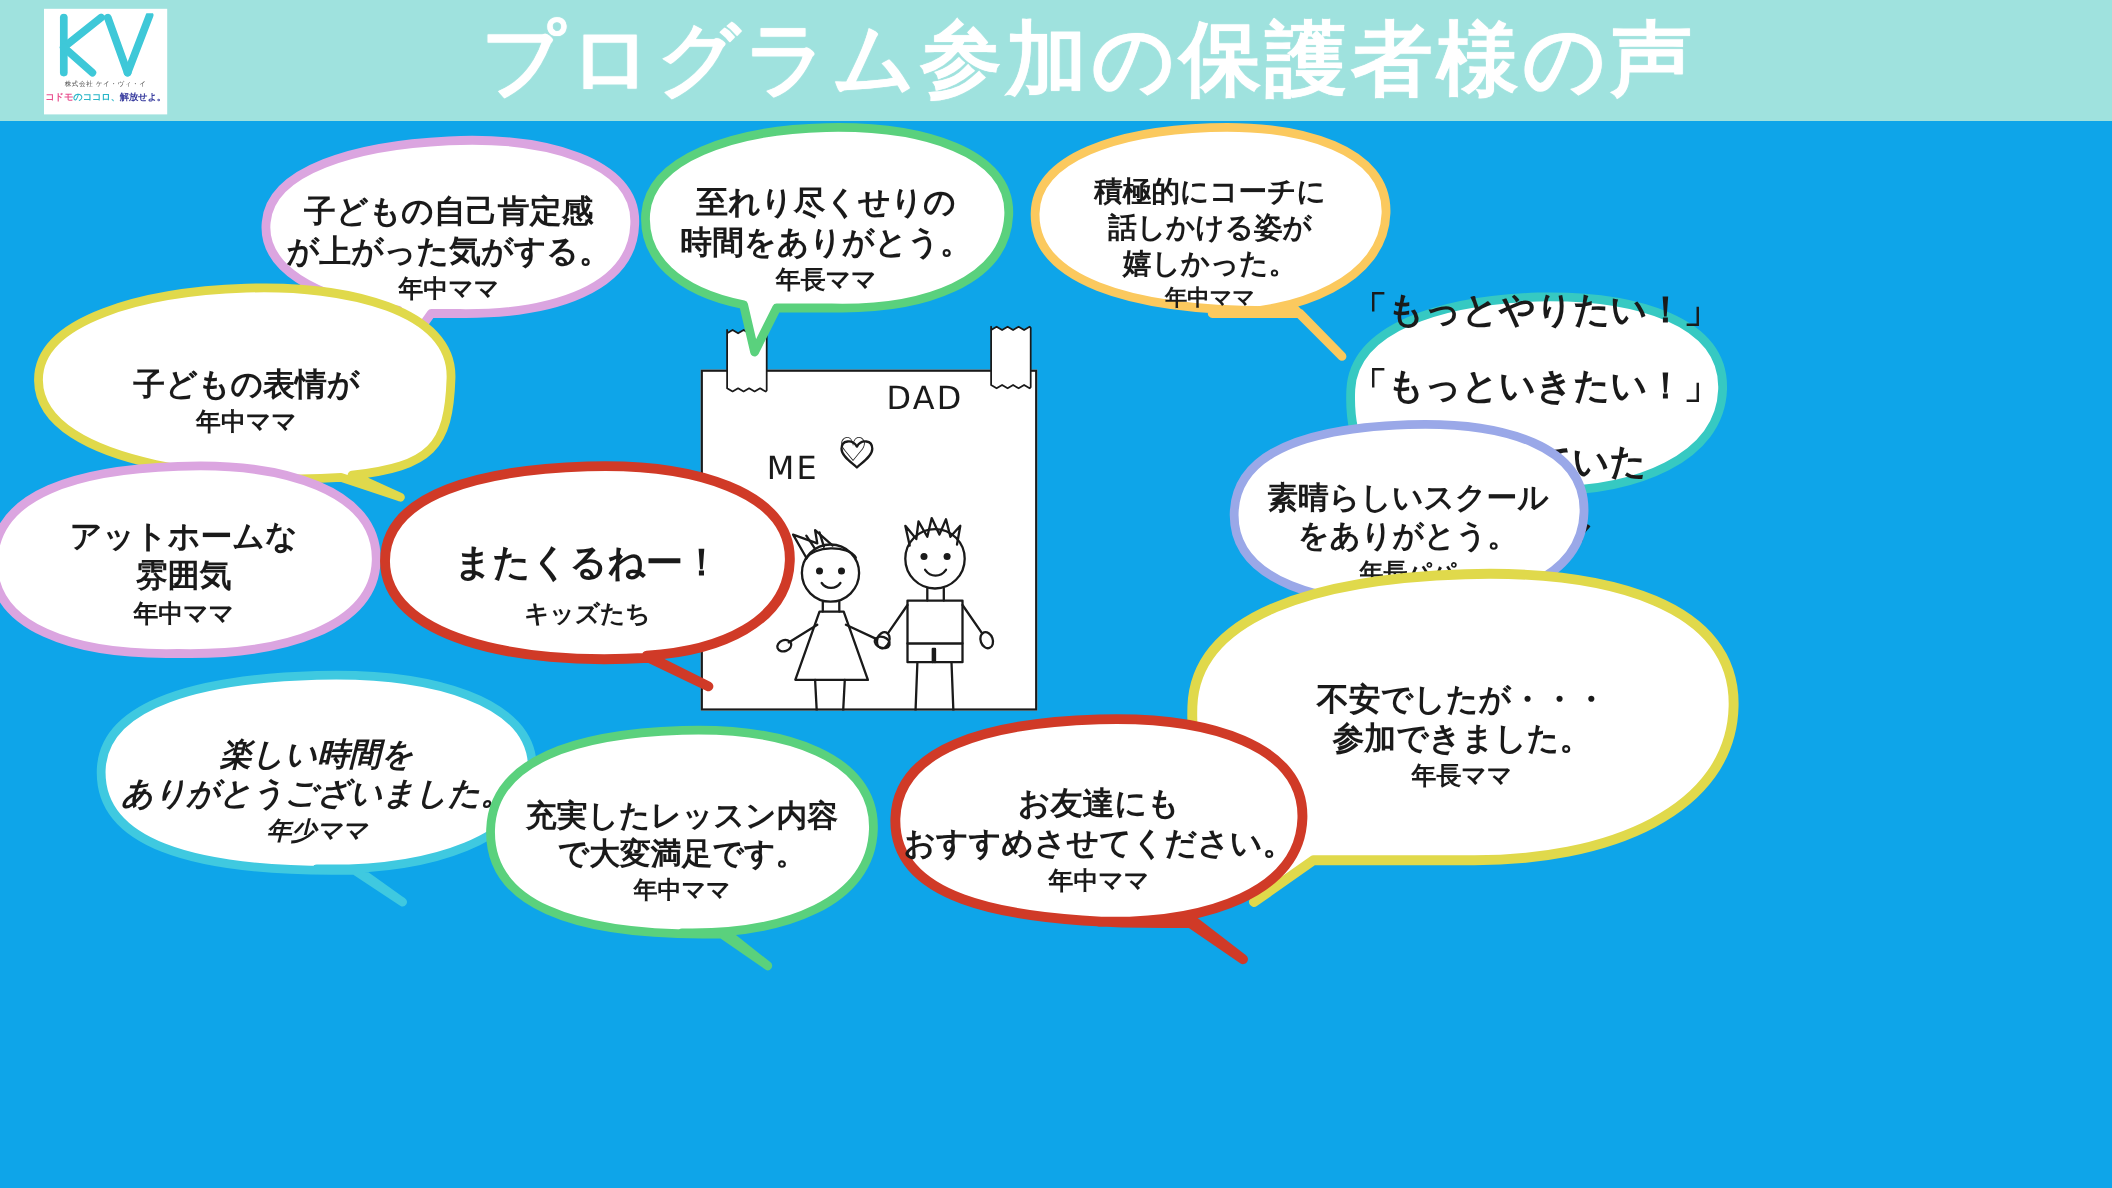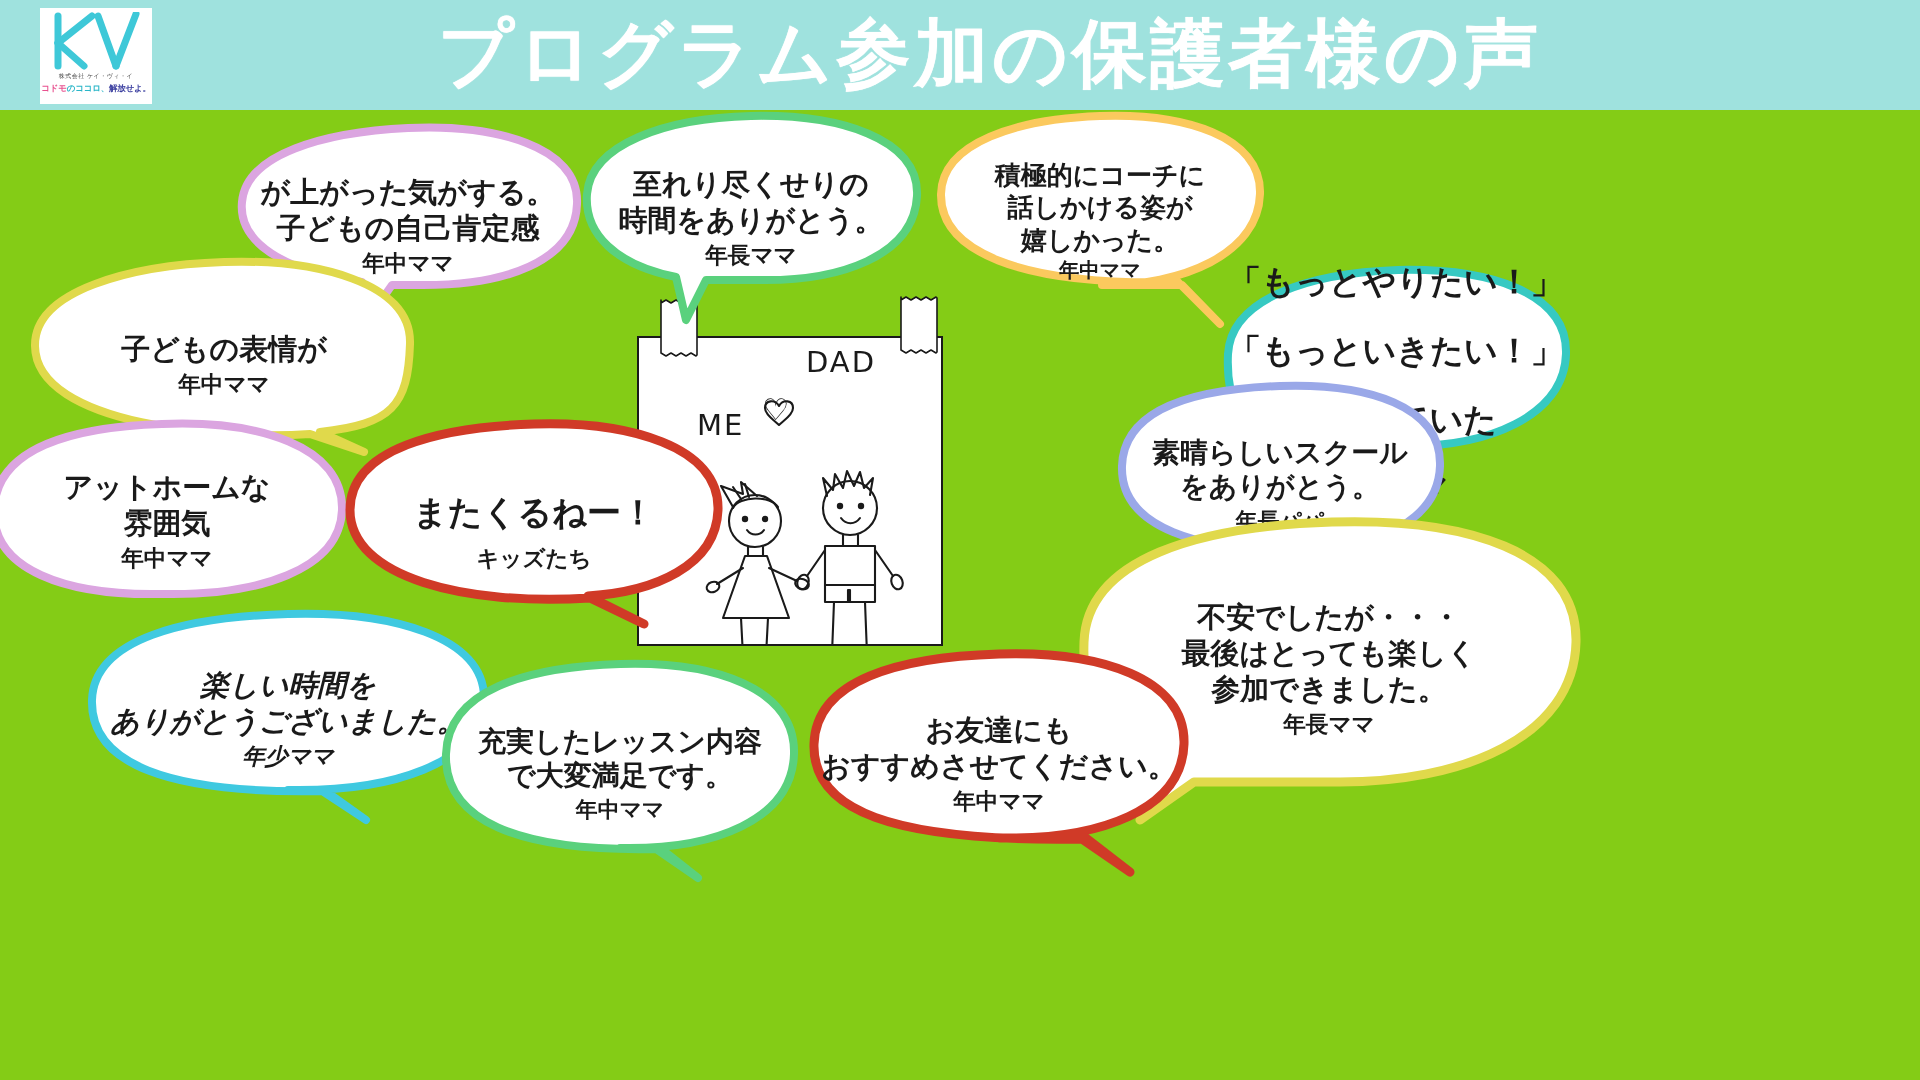--- a/index.html
+++ b/index.html
@@ -4,21 +4,21 @@
 <title>プログラム参加の保護者様の声</title>
 <style>
   html,body{margin:0;padding:0;}
   body{
     width:1920px;height:1080px;
     background:#ffffff;
     font-family:"DejaVu Sans","Liberation Sans",sans-serif;
     overflow:hidden;
     position:relative;
   }
-  #stage{position:relative;width:1920px;height:1080px;overflow:hidden;background:#84cc16;}
+  #stage{position:relative;width:1920px;height:1080px;overflow:hidden;background:#0ea5e9;}
 
   
   .header{
     position:absolute;left:0;top:0;width:1920px;height:110px;
     background:#9fe2de;
     overflow:hidden;
   }
   .logo-box{
     position:absolute;left:40px;top:8px;width:112px;height:96px;
     background:#ffffff;display:flex;flex-direction:column;
@@ -161,22 +161,22 @@
       <ellipse cx="232" cy="323" rx="7" ry="5.5"></ellipse>
     </g>
   </svg>
 
   <div class="bubble" style="left:232px;top:122px;width:352px;height:208px;">
     <svg width="352" height="208" viewBox="0 0 352 208">
       <path d="M176 6 C262 2 348 24 345 82 C343 140 272 164 186 163 L160 163 L133 201 L130 160
                C52 150 6 120 10 80 C14 32 92 10 176 6 Z" fill="#ffffff" stroke="#dba5e0" stroke-width="8" stroke-linecap="round" stroke-linejoin="round"></path>
     </svg>
     <div class="btext" style="font-size:29px;padding-bottom:38px;">
+      <span class="ln">子どもの自己肯定感</span>
       <span class="ln">が上がった気がする。</span>
-      <span class="ln">子どもの自己肯定感</span>
       <span class="who">年中ママ</span>
     </div>
   </div>
 
   <div class="bubble" style="left:576px;top:110px;width:350px;height:216px;">
     <svg width="350" height="216" viewBox="0 0 350 216">
       <path d="M175 6 C262 4 344 28 341 86 C338 146 264 172 180 170 L130 170 L110 210 L100 167
                C40 155 8 124 11 84 C15 34 90 8 175 6 Z" fill="#ffffff" stroke="#5ad17d" stroke-width="8" stroke-linecap="round" stroke-linejoin="round"></path>
     </svg>
     <div class="btext" style="font-size:29px;padding-bottom:40px;">
@@ -258,21 +258,20 @@
     </div>
   </div>
 
   <div class="bubble" style="left:1074px;top:514px;width:510px;height:310px;">
     <svg width="510" height="310" viewBox="0 0 510 310">
       <path d="M258 8 C390 4 504 36 502 128 C500 222 390 270 258 268 L120 268 L66 306 L92 262
                C26 242 8 190 10 128 C13 44 126 12 258 8 Z" fill="#ffffff" stroke="#e0d94b" stroke-width="9" stroke-linecap="round" stroke-linejoin="round"></path>
     </svg>
     <div class="btext" style="font-size:29px;padding-bottom:26px;">
       <span class="ln">不安でしたが・・・</span>
-      <span class="ln">最後はとっても楽しく</span>
       <span class="ln">参加できました。</span>
       <span class="who">年長ママ</span>
     </div>
   </div>
 
   <div class="bubble" style="left:78px;top:608px;width:420px;height:222px;font-style:italic;">
     <svg width="420" height="222" viewBox="0 0 420 222">
       <path d="M210 6 C312 3 408 28 406 92 C404 156 312 184 210 182 L246 182 L288 212 L244 183
                C90 186 12 156 14 92 C16 30 108 9 210 6 Z" fill="#ffffff" stroke="#3fc9e0" stroke-width="8" stroke-linecap="round" stroke-linejoin="round"></path>
     </svg>

